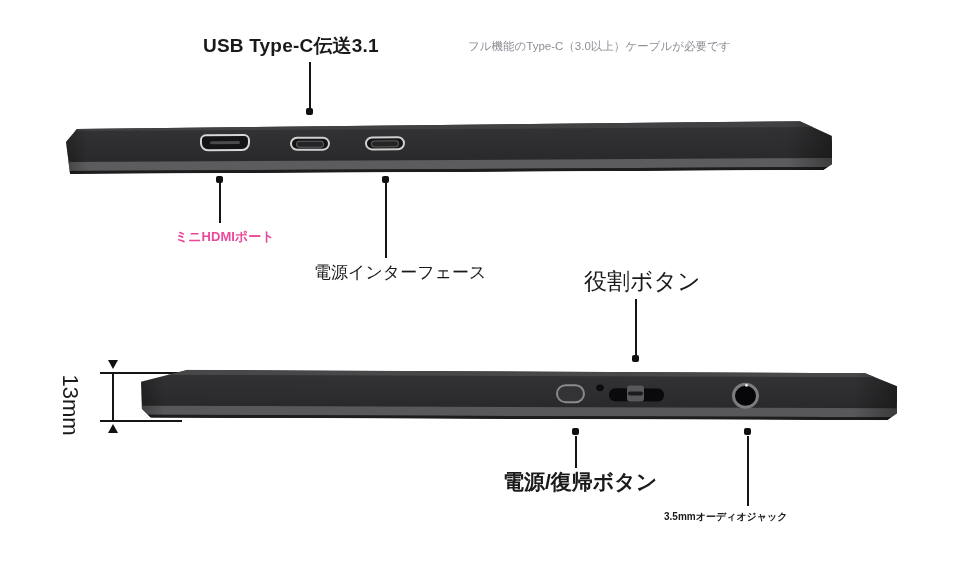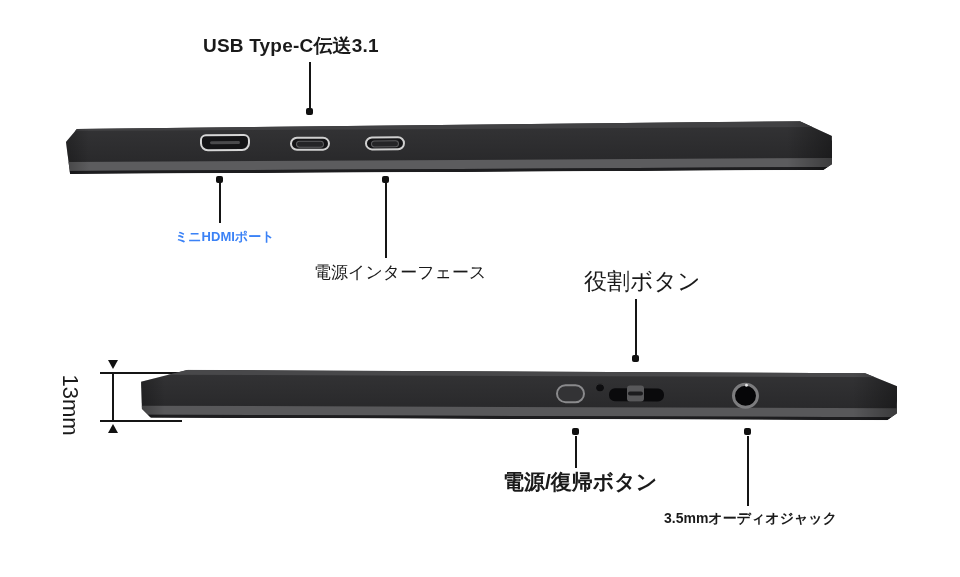--- a/index.html
+++ b/index.html
@@ -3,25 +3,25 @@
 <meta charset="utf-8">
 <style>
   html,body{margin:0;padding:0;background:#fff;}
   .canvas{
     position:relative;width:960px;height:577px;background:#ffffff;overflow:hidden;
     font-family:"Liberation Sans","DejaVu Sans",sans-serif;color:#1a1a1a;
   }
   .lbl{position:absolute;white-space:nowrap;color:#1a1a1a;}
   .lbl-title{left:173px;top:33px;font-size:19px;font-weight:600;letter-spacing:.2px;margin-left:30px;}
   .lbl-note{left:468px;top:39px;font-size:11.5px;color:#8d8d96;font-weight:400;}
-  .lbl-hdmi{left:175px;top:228px;font-size:13px;font-weight:600;color:#3b82f6;}
+  .lbl-hdmi{left:175px;top:228px;font-size:13px;font-weight:600;color:#ec4899;}
   .lbl-powerif{left:314px;top:261px;font-size:17px;font-weight:500;text-align:center;}
   .lbl-role{left:584px;top:266px;font-size:23px;font-weight:500;}
   .lbl-powerbtn{left:503px;top:468px;font-size:21px;font-weight:700;}
-  .lbl-audio{left:664px;top:510px;font-size:14px;font-weight:600;}
+  .lbl-audio{left:664px;top:510px;font-size:10px;font-weight:600;}
   .lbl-thickness{
     left:2px;top:392px;width:132px;height:30px;font-size:22px;font-weight:400;
     transform:rotate(90deg);transform-origin:68px 15px;text-align:center;line-height:30px;
   }
   
   .vline{position:absolute;width:2px;background:#151515;}
   .dot{position:absolute;width:7px;height:7px;background:#101010;border-radius:2px;}
   
   .tick{position:absolute;height:2px;background:#151515;}
   .tri{position:absolute;width:0;height:0;border-left:5px solid transparent;border-right:5px solid transparent;}
@@ -57,20 +57,21 @@
   .jack{position:absolute;left:593px;top:13px;width:27px;height:26px;box-sizing:border-box;
     border:3px solid #7c7c7e;border-radius:50%;background:#060608;}
   .jack::after{content:"";position:absolute;left:10px;top:-2px;width:3px;height:3px;background:#e8e8e8;border-radius:50%;}
 </style>
 </head>
 <body>
 
 <div class="canvas">
 
   <div class="lbl lbl-title">USB Type-C伝送3.1</div>
+  <div class="lbl lbl-note">フル機能のType-C（3.0以上）ケーブルが必要です</div>
 
   <div class="tick" style="left:100px;top:372px;width:88px;"></div>
   <div class="tick" style="left:100px;top:420px;width:82px;"></div>
   <div class="vline" style="left:112px;top:373px;height:48px;"></div>
   <div class="tri tri-down" style="left:108px;top:360px;"></div>
   <div class="tri tri-up" style="left:108px;top:424px;"></div>
   <div class="lbl lbl-thickness">13mm</div>
 
   <div class="device" id="device-top">
     <div class="shade"></div>

